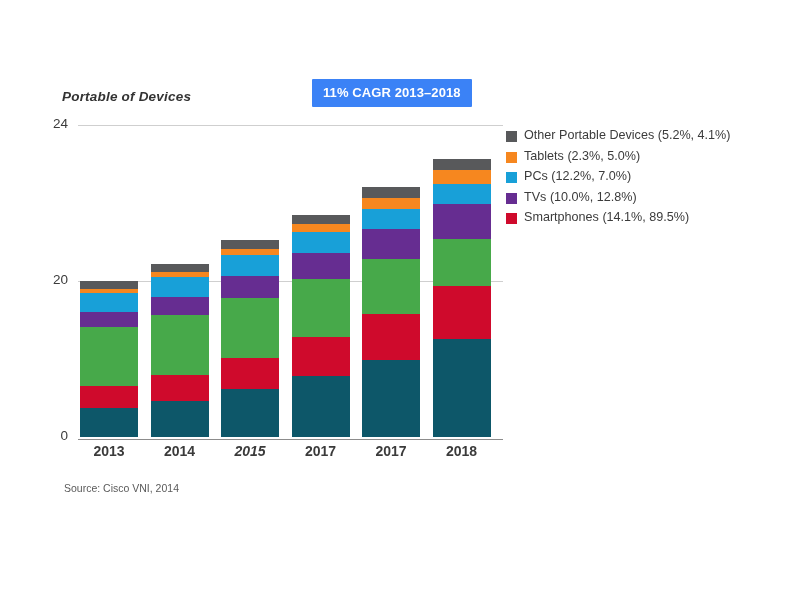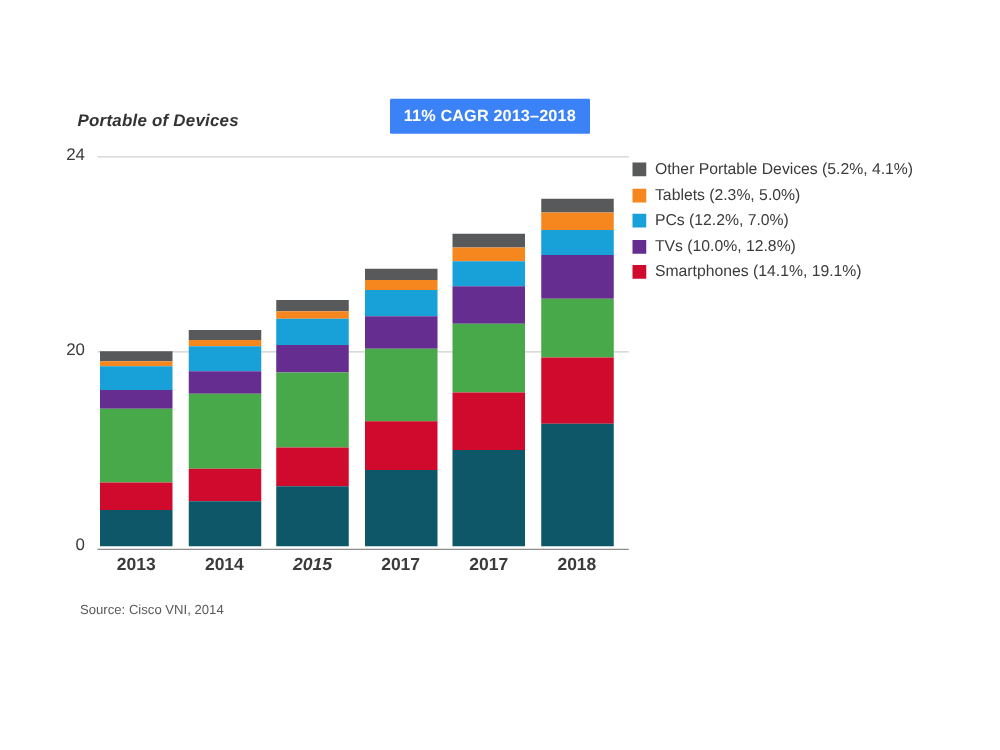--- a/index.html
+++ b/index.html
@@ -44,21 +44,21 @@
   }
   .seg{width:100%;}
   .xlabel{
     position:absolute;top:318px;
     width:58px;text-align:center;
     font-size:14px;font-weight:700;color:#3b3b3b;
   }
 
   
   .legend{position:absolute;left:506px;top:128px;width:286px;}
-  .legend-row{display:flex;align-items:flex-start;margin-bottom:5.5px;}
+  .legend-row{display:flex;align-items:center;margin-bottom:5.5px;}
   .swatch{
     width:11px;height:11px;margin-top:2px;margin-right:7px;flex:0 0 11px;
   }
   .legend-text{
     font-size:12.6px;color:#3b3b3b;line-height:15px;white-space:nowrap;
   }
 
   
   .source{
     position:absolute;left:64px;top:482px;
@@ -167,19 +167,19 @@
       <div class="legend-row">
         <span class="swatch" style="background: rgb(24, 160, 216);"></span>
         <span class="legend-text">PCs (12.2%, 7.0%)</span>
       </div>
       <div class="legend-row">
         <span class="swatch" style="background: rgb(102, 45, 145);"></span>
         <span class="legend-text">TVs (10.0%, 12.8%)</span>
       </div>
       <div class="legend-row">
         <span class="swatch" style="background: rgb(207, 10, 44);"></span>
-        <span class="legend-text">Smartphones (14.1%, 19.1%)</span>
+        <span class="legend-text">Smartphones (14.1%, 89.5%)</span>
       </div>
     </div>
 
   <div class="source">Source: Cisco VNI, 2014</div>
 
 </div>
 
 </body></html>

